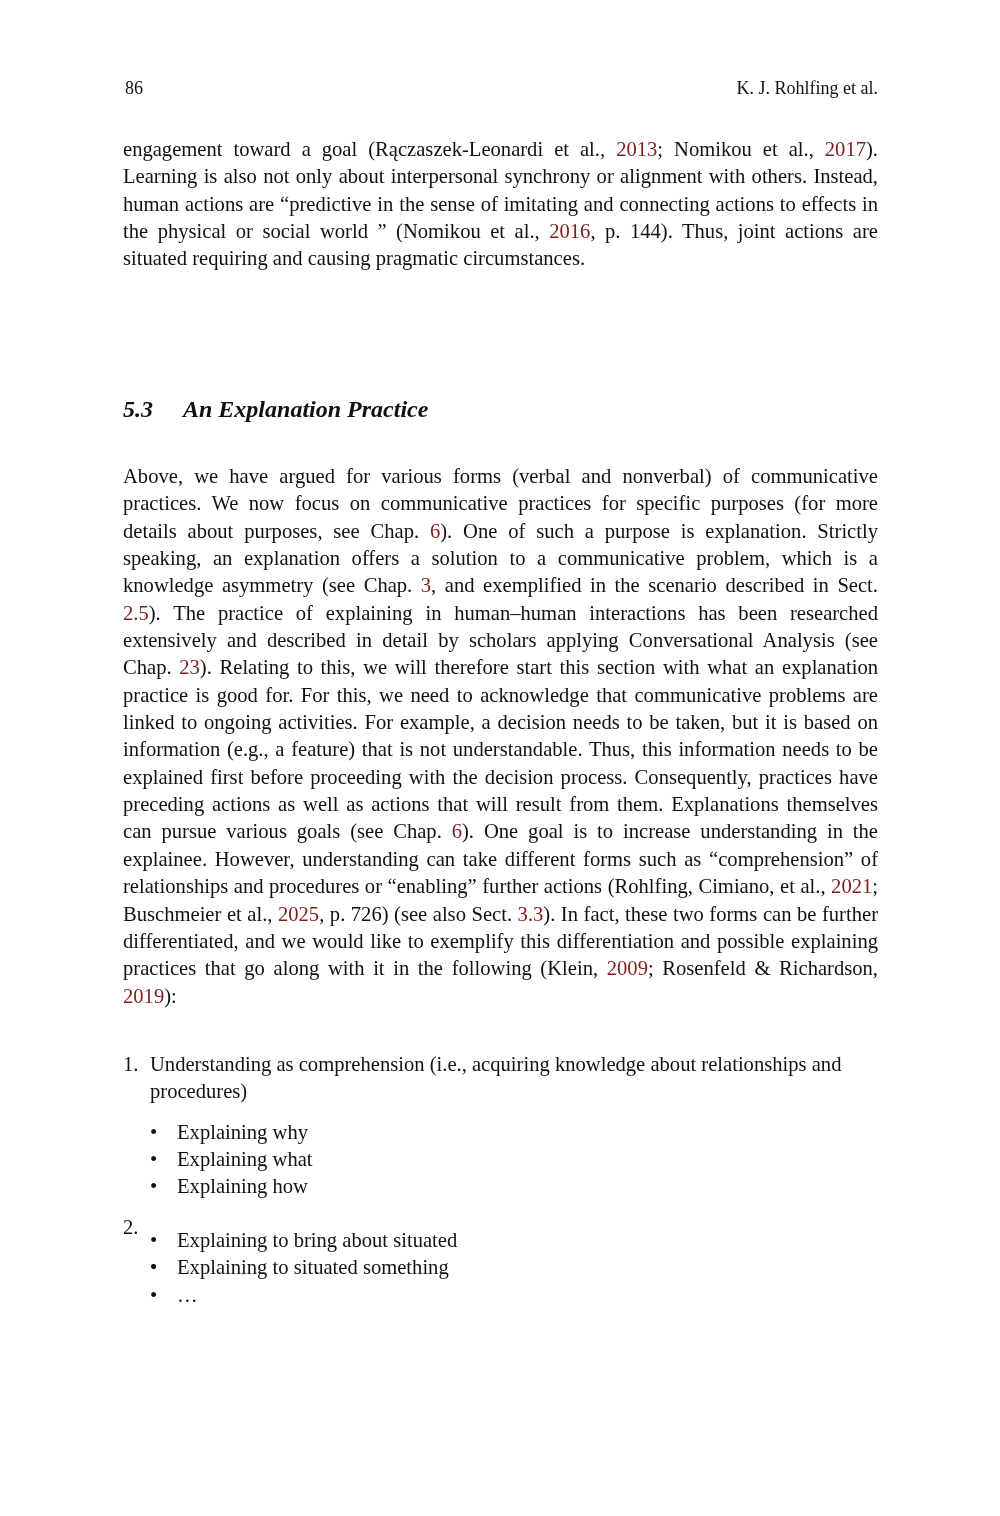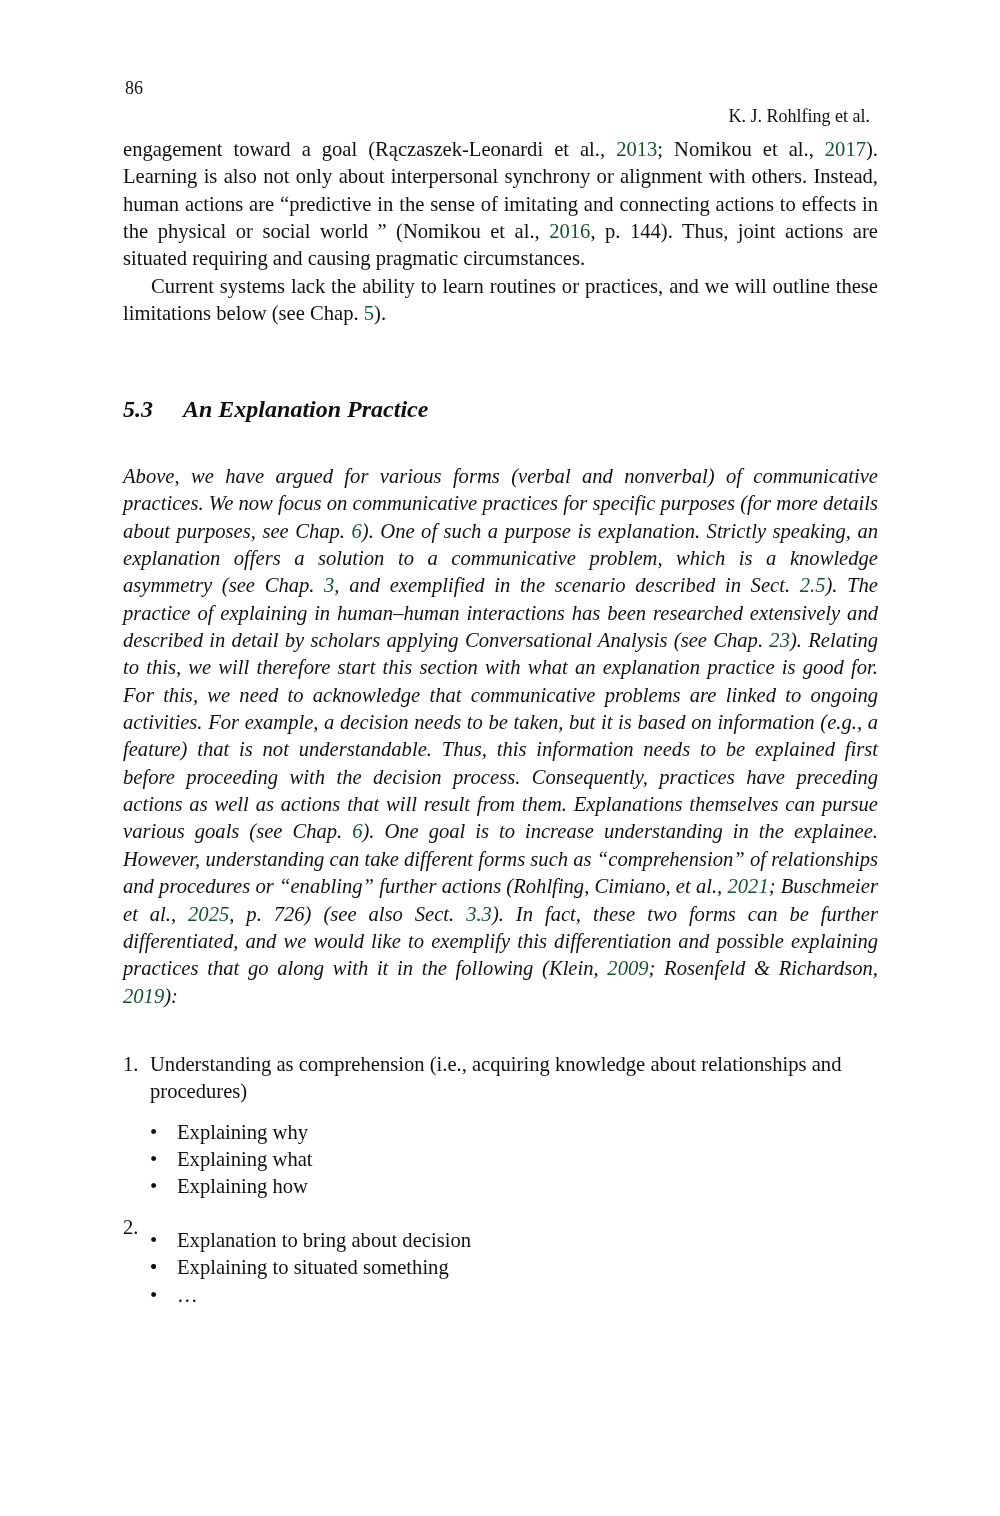--- a/index.html
+++ b/index.html
@@ -2,49 +2,48 @@
 <html><head>
   <meta charset="utf-8">
   <style>
     html, body { margin: 0; padding: 0; background: #ffffff; }
     body { width: 1000px; height: 1516px; position: relative; overflow: hidden;
            font-family: "Liberation Serif", serif; color: #111111; }
     .page { position: absolute; left: 123px; top: 0; width: 755px; }
     .running-head { position: absolute; top: 78px; left: 0; width: 755px; height: 24px;
                     font-size: 18px; }
     .running-head .pno { position: absolute; left: 2px; }
-    .running-head .auth { position: absolute; right: 8px; margin-top: 28px; }
+    .running-head .auth { position: absolute; right: 0; }
     .p { font-size: 20.6px; line-height: 27.35px; text-align: justify; margin: 0; }
     .p.indent { text-indent: 28px; }
-    a.ref { color: #14532d; text-decoration: none; }
+    a.ref { color: #7f1d1d; text-decoration: none; }
     .block1 { position: absolute; top: 136px; left: 0; width: 755px; }
     .heading { position: absolute; top: 396px; left: 0; font-size: 24px; font-weight: bold; font-style: italic; }
     .heading .num { display: inline-block; width: 60px; }
-    .block2 { position: absolute; top: 463px; left: 0; width: 755px; font-style: italic; }
+    .block2 { position: absolute; top: 463px; left: 0; width: 755px; }
     .list1 { position: absolute; top: 1051px; left: 0; width: 755px; }
     .list2 { position: absolute; top: 1214px; left: 0; width: 755px; }
     .ol-item { position: relative; padding-left: 27px; font-size: 20.6px; line-height: 27.35px; }
     .ol-item .marker { position: absolute; left: 0; top: 0; }
     .ul { margin-top: 13px; padding-left: 27px; }
     .ul-item { position: relative; padding-left: 27px; font-size: 20.6px; line-height: 27.35px; }
     .ul-item .bullet { position: absolute; left: 0; top: 0; }
   </style>
 </head>
 <body>
 
 <div class="page">
 
   <div class="running-head">
     <span class="pno">86</span>
     <span class="auth">K. J. Rohlfing et al.</span>
   </div>
 
   <div class="block1">
     <p class="p">engagement toward a goal (Rączaszek-Leonardi et al., <a class="ref">2013</a>; Nomikou et al., <a class="ref">2017</a>). Learning is also not only about interpersonal synchrony or alignment with others. Instead, human actions are “predictive in the sense of imitating and connecting actions to effects in the physical or social world ” (Nomikou et al., <a class="ref">2016</a>, p. 144). Thus, joint actions are situated requiring and causing pragmatic circumstances.</p>
-    <p class="p indent">Current systems lack the ability to learn routines or practices, and we will outline these limitations below (see Chap. <a class="ref">5</a>).</p>
   </div>
 
   <div class="heading">
     <span class="num">5.3</span><span>An Explanation Practice</span>
   </div>
 
   <div class="block2">
     <p class="p">Above, we have argued for various forms (verbal and nonverbal) of communicative practices. We now focus on communicative practices for specific purposes (for more details about purposes, see Chap. <a class="ref">6</a>). One of such a purpose is explanation. Strictly speaking, an explanation offers a solution to a communicative problem, which is a knowledge asymmetry (see Chap. <a class="ref">3</a>, and exemplified in the scenario described in Sect. <a class="ref">2.5</a>). The practice of explaining in human–human interactions has been researched extensively and described in detail by scholars applying Conversational Analysis (see Chap. <a class="ref">23</a>). Relating to this, we will therefore start this section with what an explanation practice is good for. For this, we need to acknowledge that communicative problems are linked to ongoing activities. For example, a decision needs to be taken, but it is based on information (e.g., a feature) that is not understandable. Thus, this information needs to be explained first before proceeding with the decision process. Consequently, practices have preceding actions as well as actions that will result from them. Explanations themselves can pursue various goals (see Chap. <a class="ref">6</a>). One goal is to increase understanding in the explainee. However, understanding can take different forms such as “comprehension” of relationships and procedures or “enabling” further actions (Rohlfing, Cimiano, et al., <a class="ref">2021</a>; Buschmeier et al., <a class="ref">2025</a>, p. 726) (see also Sect. <a class="ref">3.3</a>). In fact, these two forms can be further differentiated, and we would like to exemplify this differentiation and possible explaining practices that go along with it in the following (Klein, <a class="ref">2009</a>; Rosenfeld &amp; Richardson, <a class="ref">2019</a>):</p>
   </div>
 
@@ -58,20 +57,20 @@
       <div class="ul-item"><span class="bullet">•</span><span>Explaining what</span></div>
       <div class="ul-item"><span class="bullet">•</span><span>Explaining how</span></div>
     </div>
   </div>
 
   <div class="list2">
     <div class="ol-item">
       <span class="marker">2.</span>
     </div>
     <div class="ul">
-      <div class="ul-item"><span class="bullet">•</span><span>Explanation to bring about decision</span></div>
+      <div class="ul-item"><span class="bullet">•</span><span>Explaining to bring about situated</span></div>
       <div class="ul-item"><span class="bullet">•</span></div>
       <div class="ul-item"><span class="bullet">•</span><span>Explaining to situated something</span></div>
       <div class="ul-item"><span class="bullet">•</span><span>…</span></div>
     </div>
   </div>
 
 </div>
 
 </body></html>

